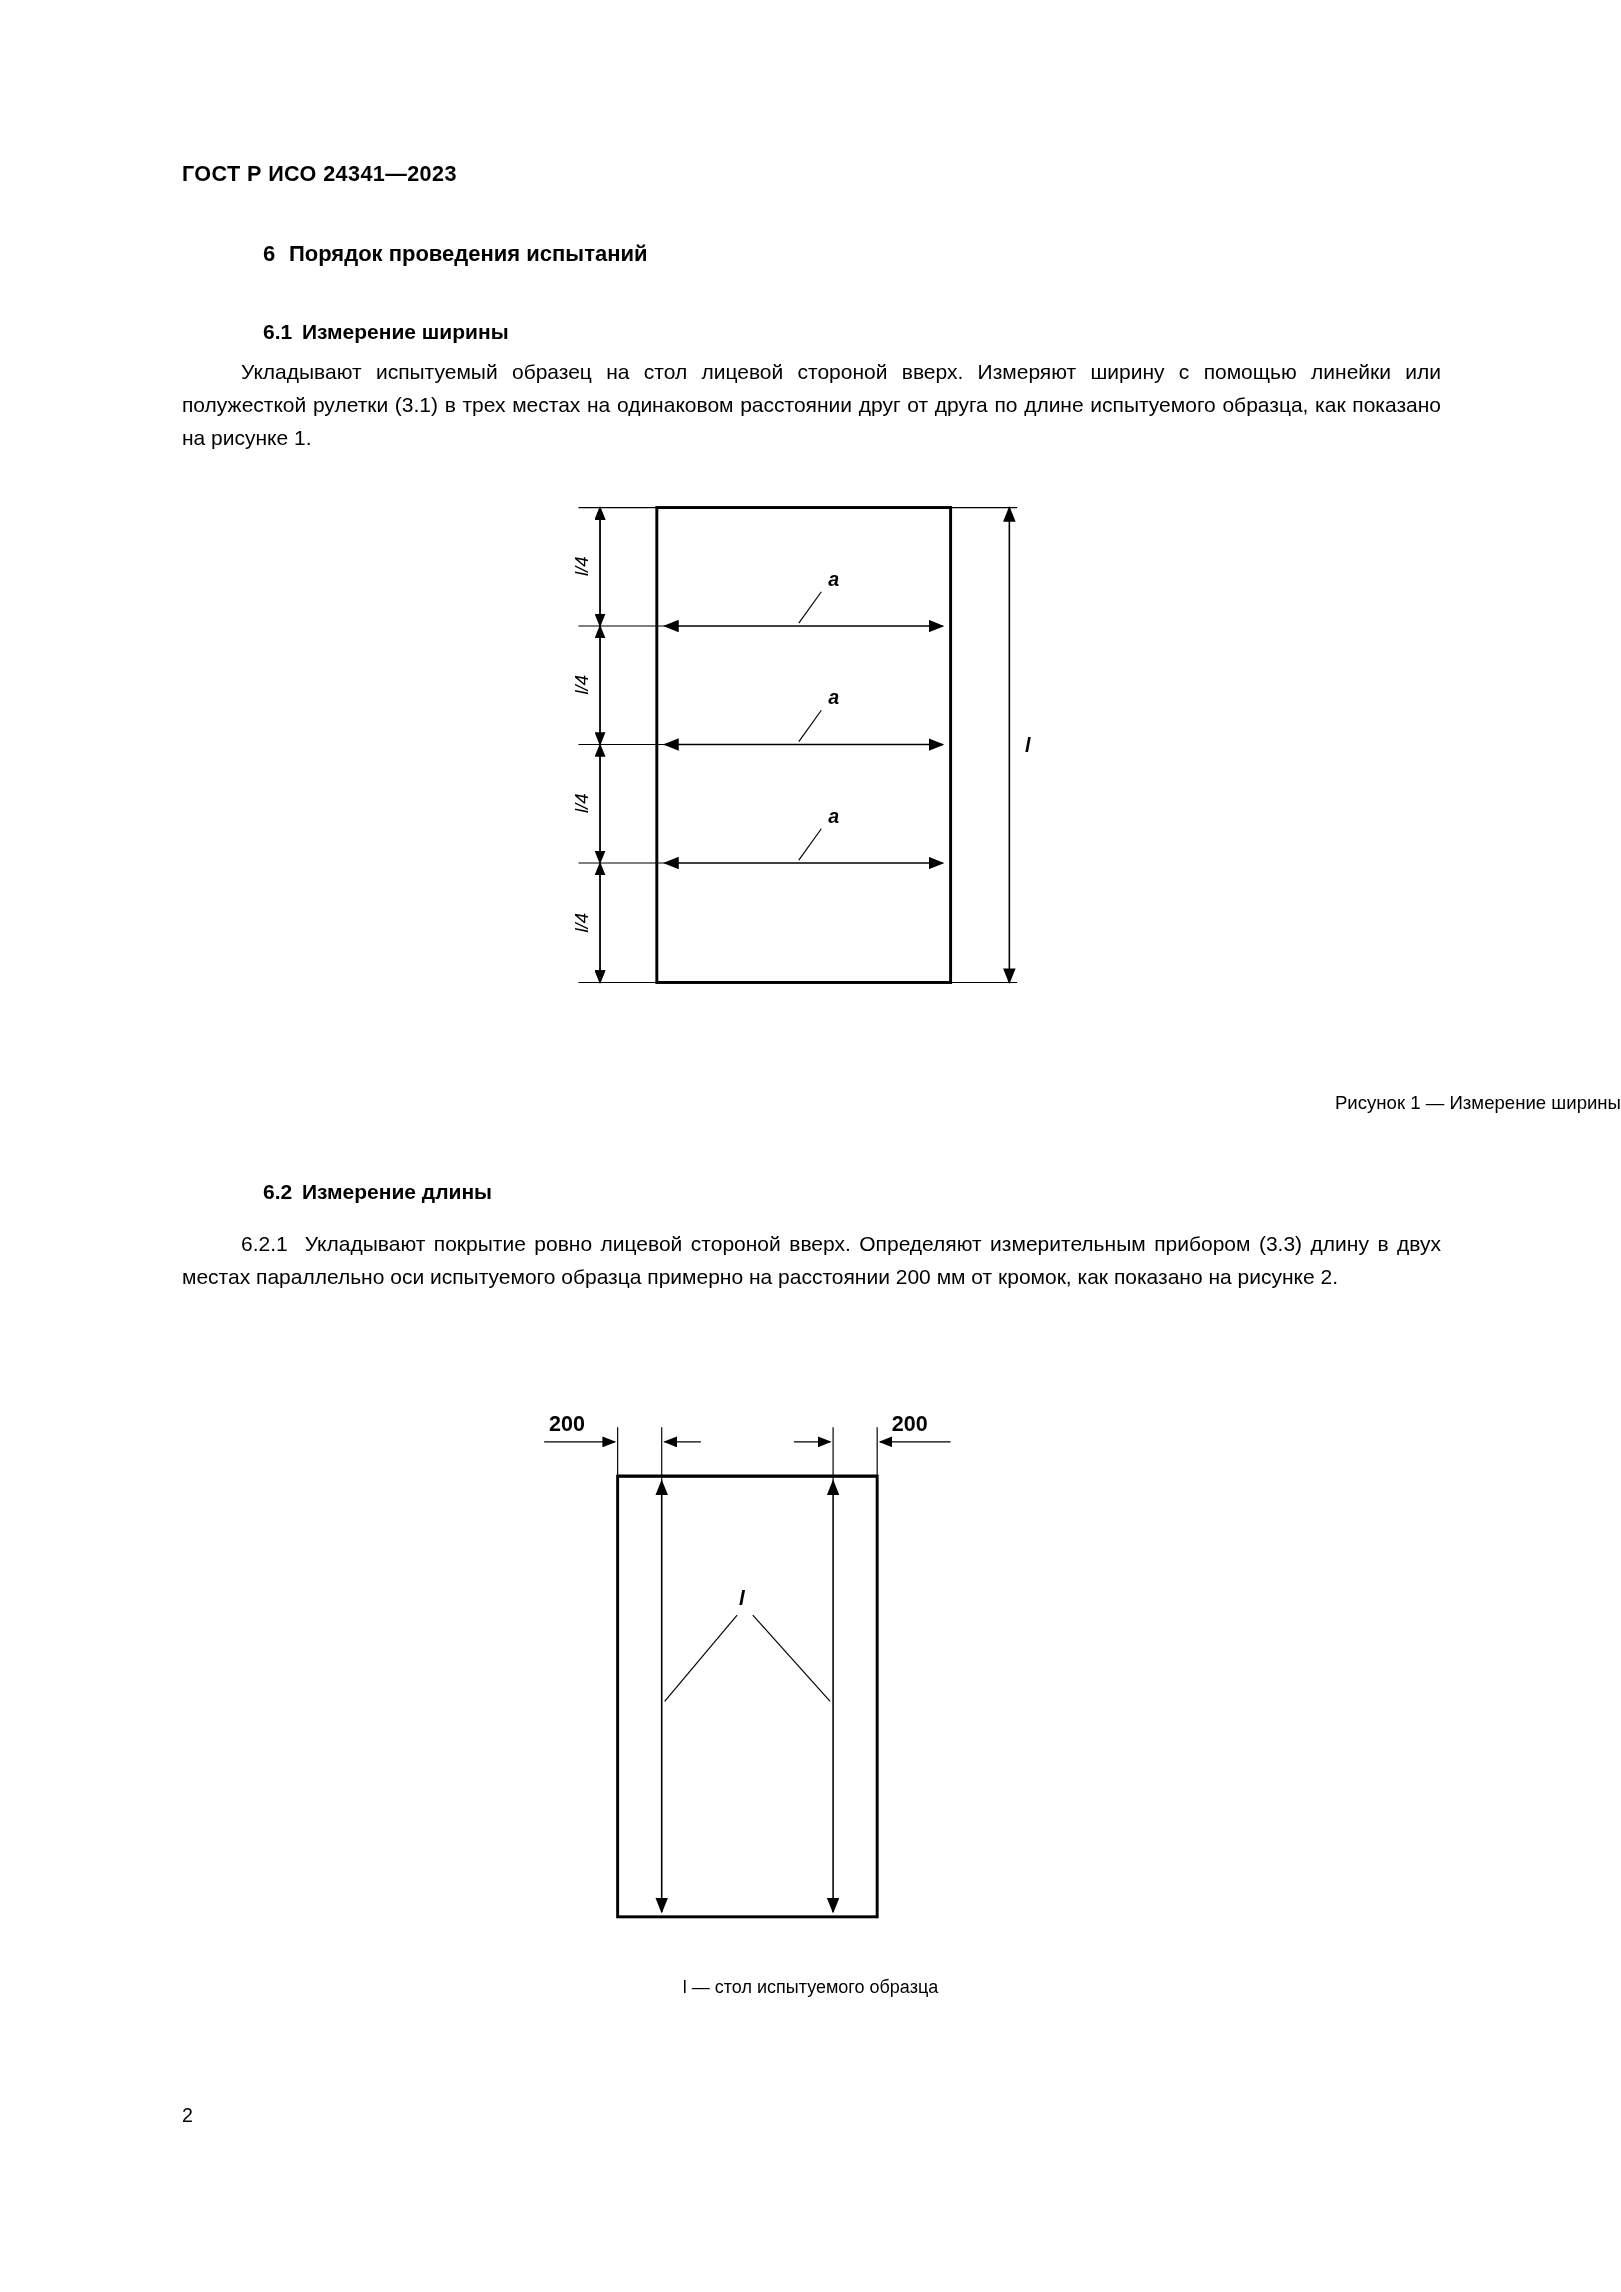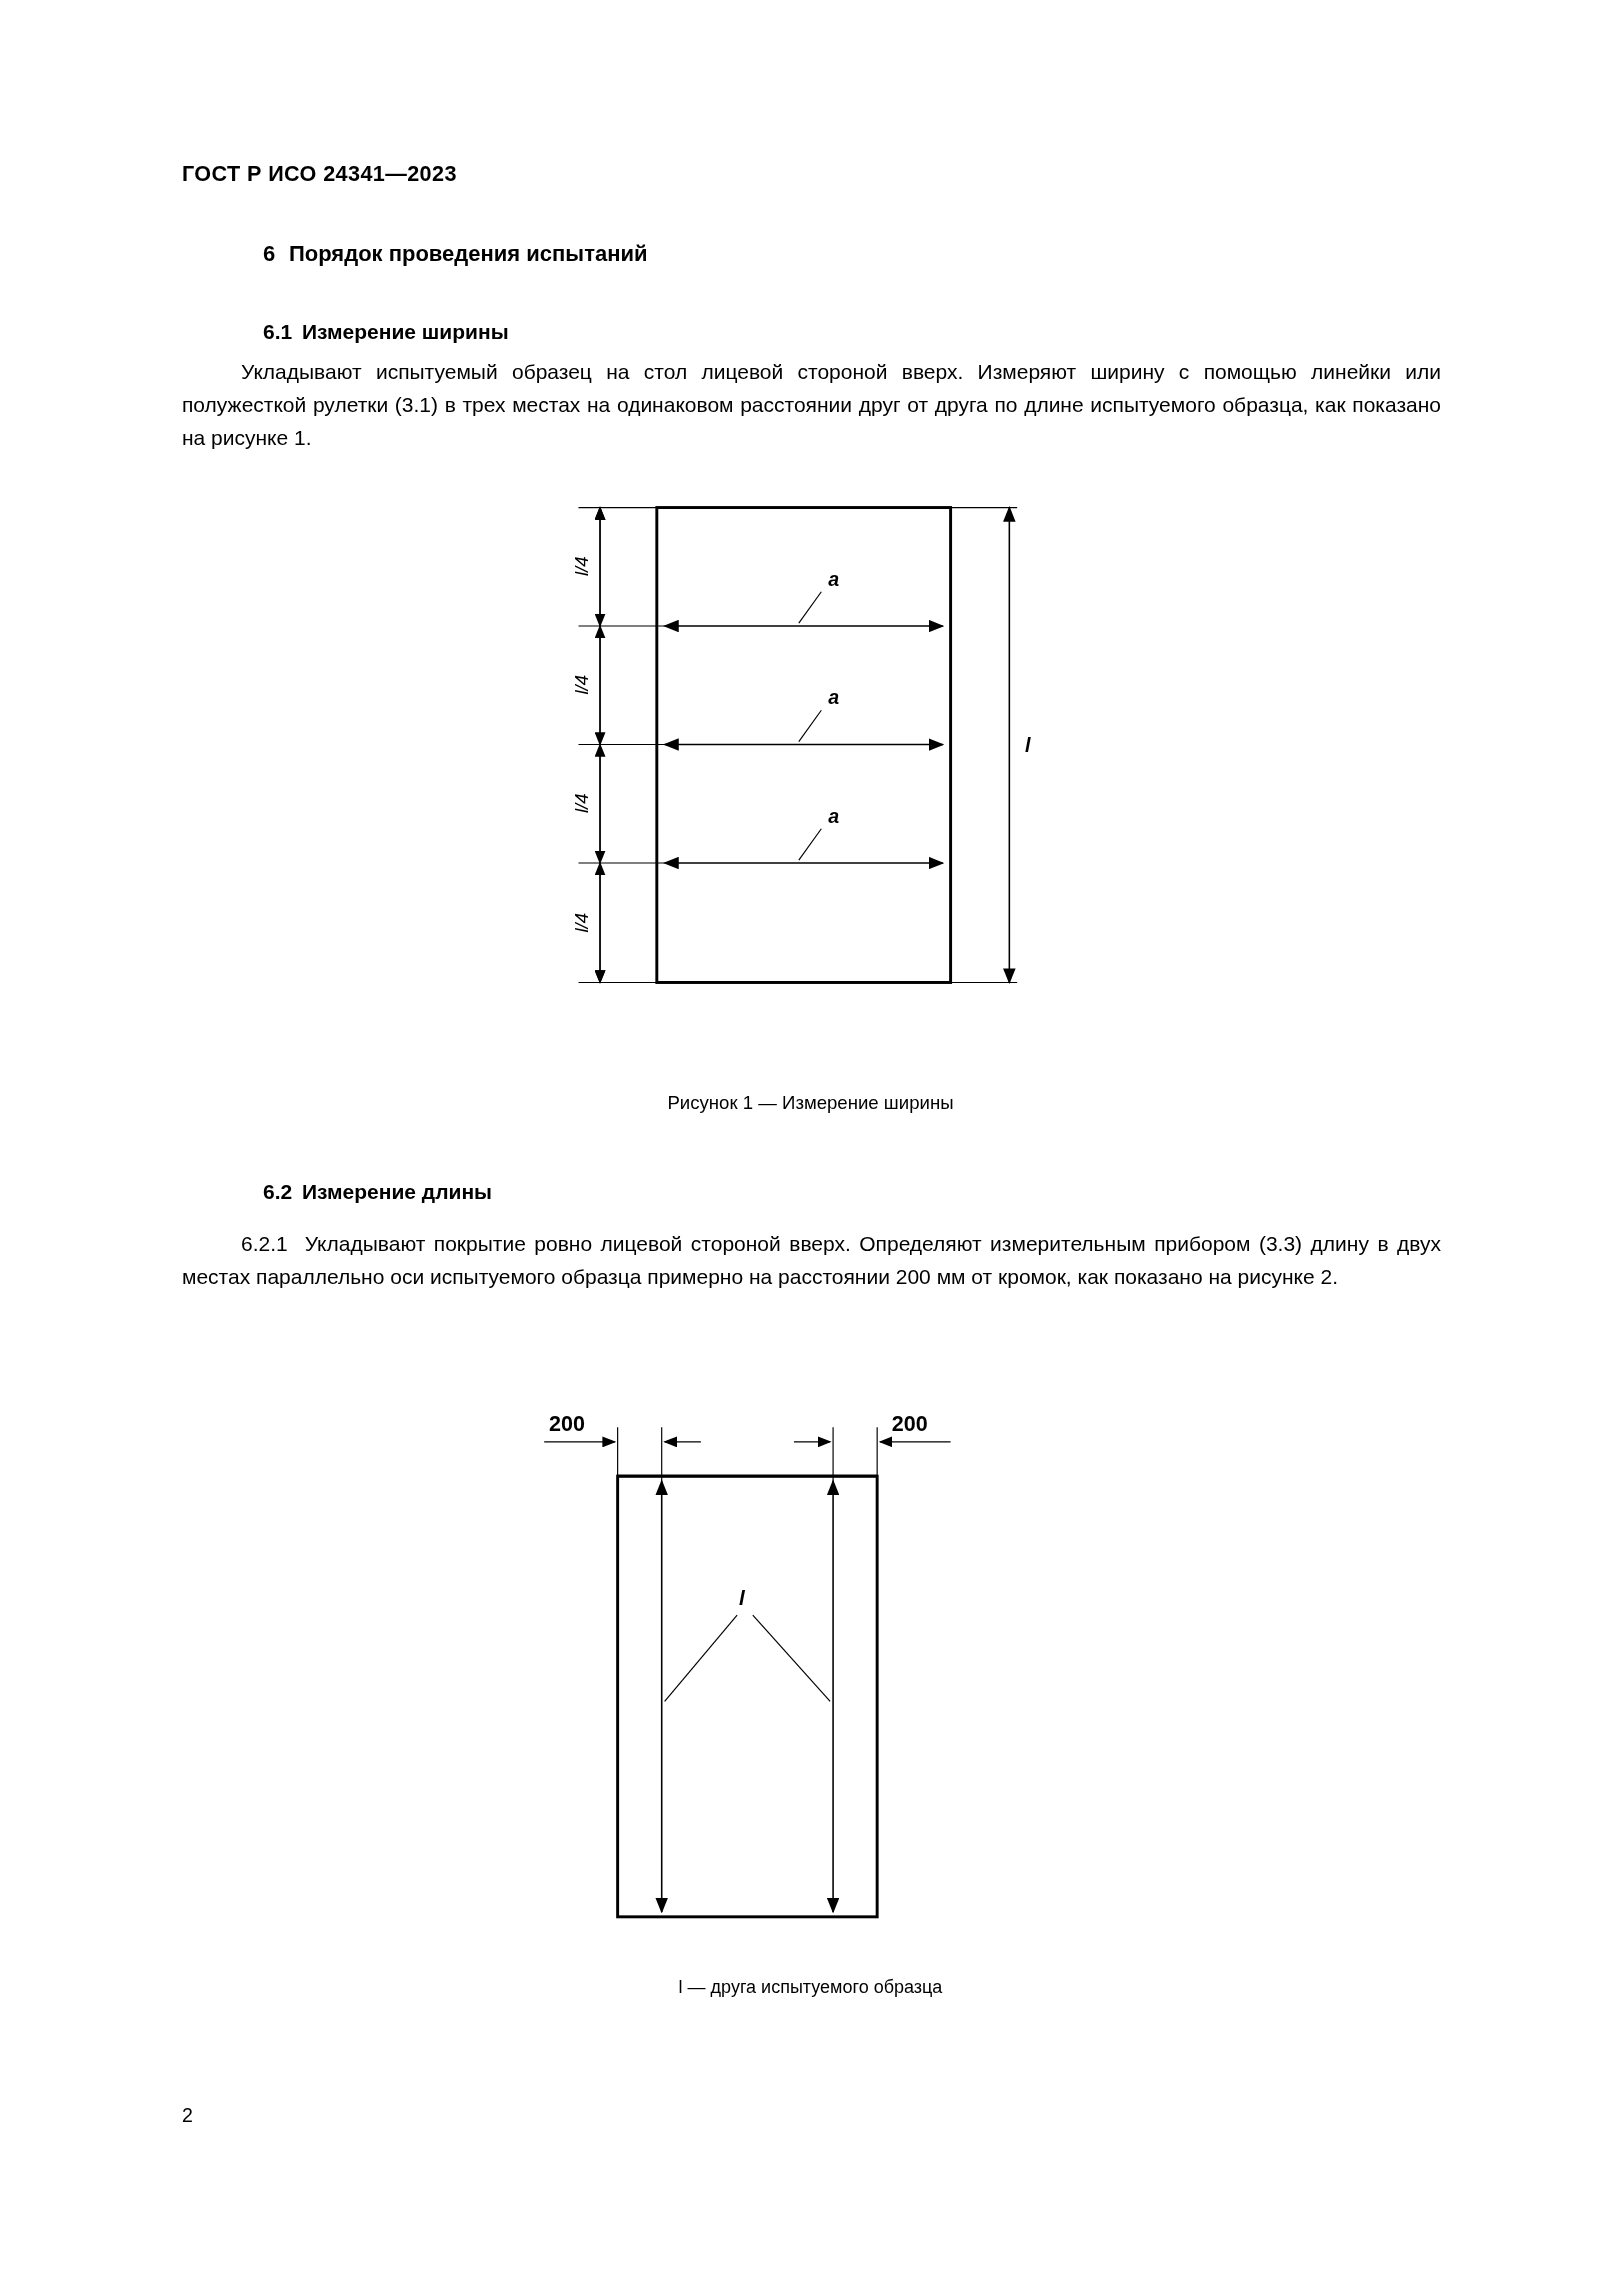--- a/index.html
+++ b/index.html
@@ -70,21 +70,21 @@
   }
   .dims-note {
     position: absolute;
     width: 1621px;
     left: 0;
     text-align: center;
     font-size: 19.6px;
     font-weight: bold;
   }
   .legend-1 { top: 1025px; }
-  .cap-1 { top: 1076px; }
+  .cap-1 { top: 1076px; text-align: right; }
   .dims-1 { top: 1313px; }
   .legend-2 { top: 1961px; }
   .cap-2 { top: 2012px; }
   .pageno {
     position: absolute;
     left: 182px;
     top: 2088px;
     font-size: 19.6px;
   }
   .fig {
@@ -202,19 +202,19 @@
       <line x1="175" y1="95" x2="175" y2="535" stroke="#000" stroke-width="1.6" marker-start="url(#arrE2)" marker-end="url(#arrS2)"></line>
       <line x1="350" y1="95" x2="350" y2="535" stroke="#000" stroke-width="1.6" marker-start="url(#arrE2)" marker-end="url(#arrS2)"></line>
 
       <line x1="178" y1="320" x2="252" y2="232" stroke="#000" stroke-width="1.2"></line>
       <line x1="347" y1="320" x2="268" y2="232" stroke="#000" stroke-width="1.2"></line>
       <text x="254" y="222" font-size="21" font-style="italic" font-weight="bold">l</text>
     </svg>
   </div>
 
   <div class="figlegend legend-2">
-    <span>l — друга испытуемого образца</span>
+    <span>l — стол испытуемого образца</span>
   </div>
 
   <div class="pageno">2</div>
 
 </div>
 
 
 </body></html>

